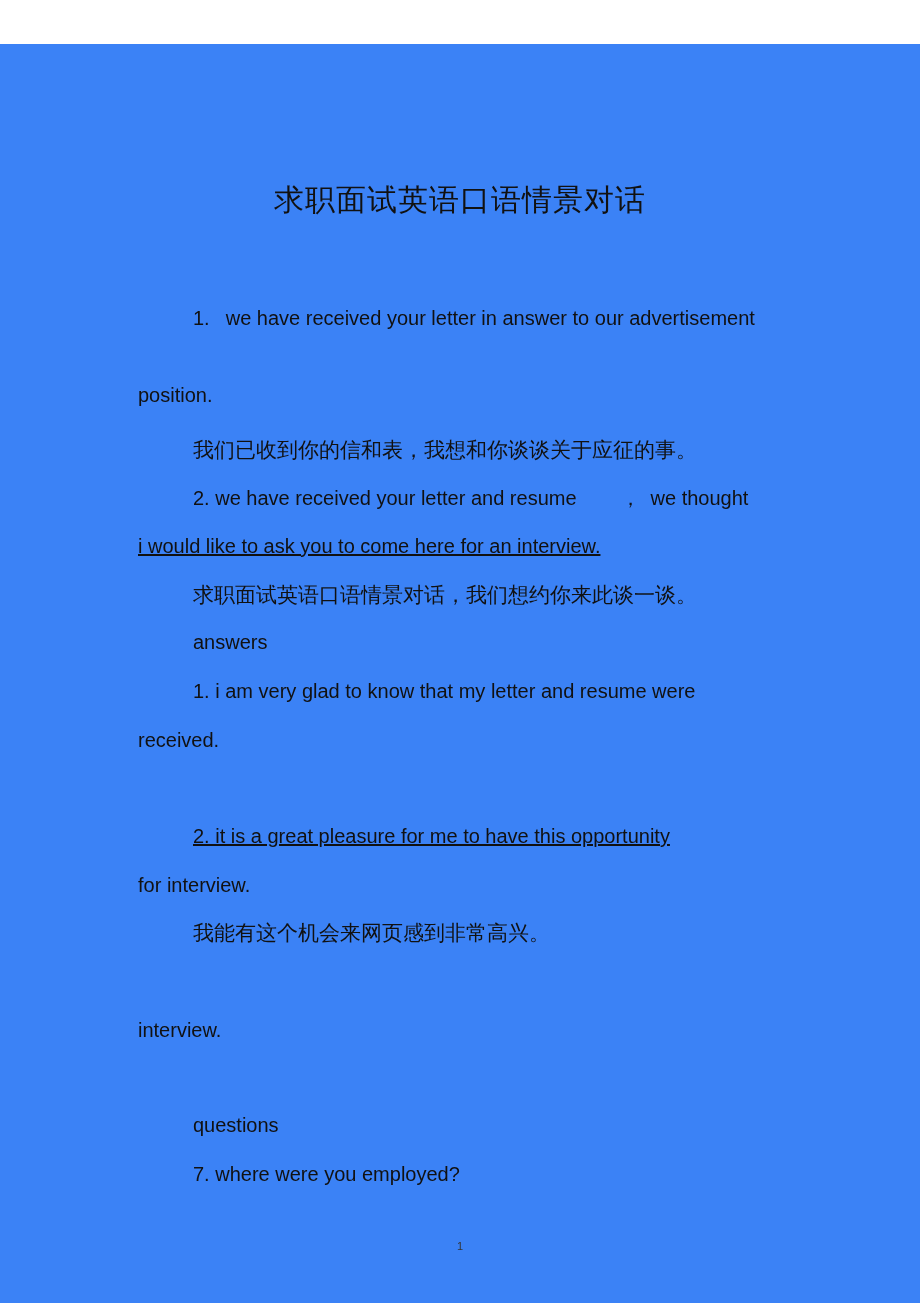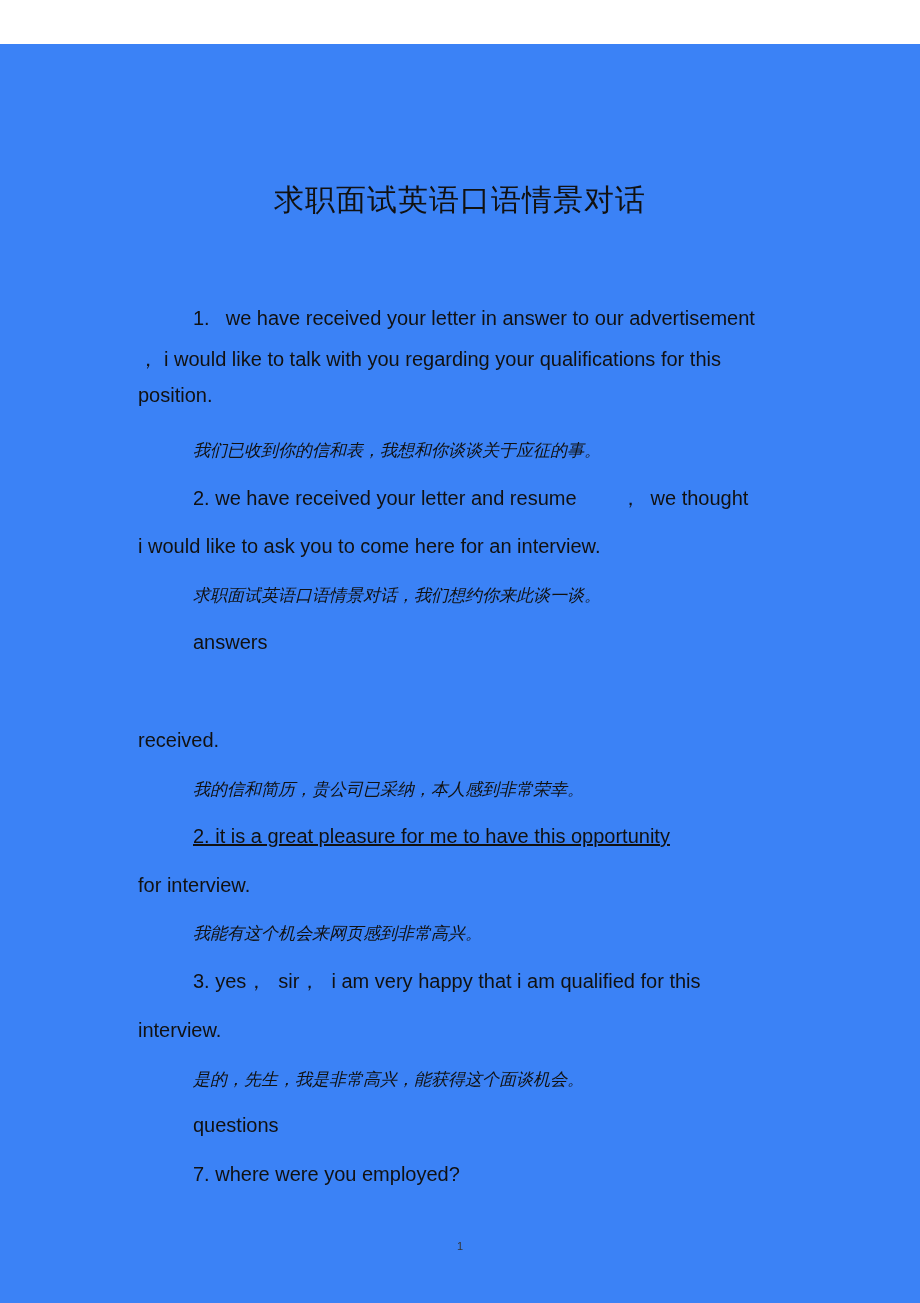--- a/index.html
+++ b/index.html
@@ -35,21 +35,21 @@
       white-space: nowrap;
     }
     .line {
       position: absolute;
       white-space: nowrap;
       font-size: 20px;
       line-height: 24px;
       color: #111;
     }
     .en { font-family: "Liberation Sans", sans-serif; }
-    .zh { font-family: "DejaVu Serif", "Liberation Serif", serif; font-size: 17px; font-style: italic; }
+    .zh { font-family: "DejaVu Serif", "Liberation Serif", serif; font-size: 21px; }
     .ind { left: 193px; }
     .flush { left: 138px; }
     .gap { display: inline-block; }
     .page-number {
       position: absolute;
       top: 1196px;
       left: 0;
       width: 920px;
       text-align: center;
       font-family: "Liberation Sans", sans-serif;
@@ -60,44 +60,37 @@
 </head>
 <body>
 
 <div class="page">
 
   <div class="title">求职面试英语口语情景对话</div>
 
   <div class="line en" style="left:193px; top:262px;">
     <span>1.</span><span class="gap" style="width:16px;"></span><span>we have received your letter in answer to our advertisement</span>
   </div>
-  <div class="line en" style="left:138px; top:303px;">
-    <span>，</span><span class="gap" style="width:6px;"></span><span>i would like to talk with you regarding your qualifications for this</span>
-  </div>
   <div class="line en flush" style="top:339px;">position.</div>
   <div class="line zh ind" style="top:394px;">我们已收到你的信和表，我想和你谈谈关于应征的事。</div>
 
   <div class="line en ind" style="top:442px;">
     <span>2. we have received your letter and resume</span><span class="gap" style="width:44px;"></span><span>，</span><span class="gap" style="width:10px;"></span><span>we thought</span>
   </div>
-  <div class="line en flush" style="top:490px;">i would like to ask you to come here for an interview.</div>
+  <div class="line en flush" style="top:490px;text-decoration:underline;">i would like to ask you to come here for an interview.</div>
   <div class="line zh ind" style="top:539px;">求职面试英语口语情景对话，我们想约你来此谈一谈。</div>
 
   <div class="line en ind" style="top:586px;">answers</div>
 
+  <div class="line en ind" style="top:635px;">1. i am very glad to know that my letter and resume were</div>
   <div class="line en flush" style="top:684px;">received.</div>
-  <div class="line zh ind" style="top:733px;">我的信和简历，贵公司已采纳，本人感到非常荣幸。</div>
 
   <div class="line en ind" style="top:780px;text-decoration:underline;">2. it is a great pleasure for me to have this opportunity</div>
   <div class="line en flush" style="top:829px;">for interview.</div>
   <div class="line zh ind" style="top:877px;">我能有这个机会来网页感到非常高兴。</div>
 
-  <div class="line en ind" style="top:925px;">
-    <span>3. yes，</span><span class="gap" style="width:12px;"></span><span>sir，</span><span class="gap" style="width:12px;"></span><span>i am very happy that i am qualified for this</span>
-  </div>
   <div class="line en flush" style="top:974px;text-align:right;">interview.</div>
-  <div class="line zh ind" style="top:1023px;">是的，先生，我是非常高兴，能获得这个面谈机会。</div>
 
   <div class="line en ind" style="top:1069px;">questions</div>
   <div class="line en ind" style="top:1118px;">7. where were you employed?</div>
 
   <div class="page-number">1</div>
 </div>
 
 </body></html>

